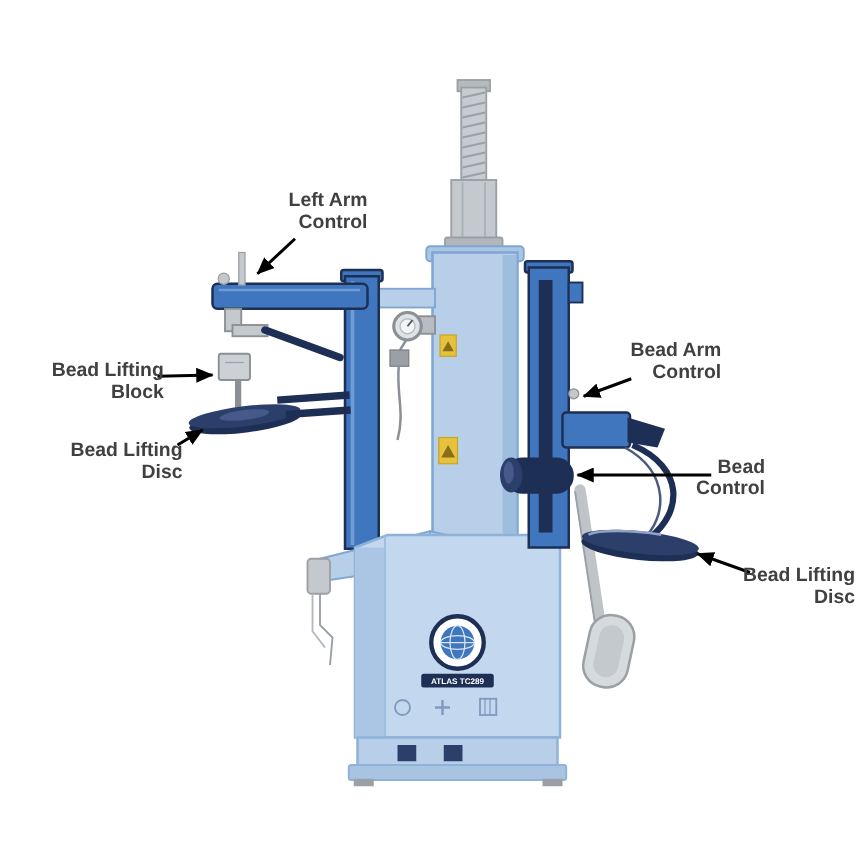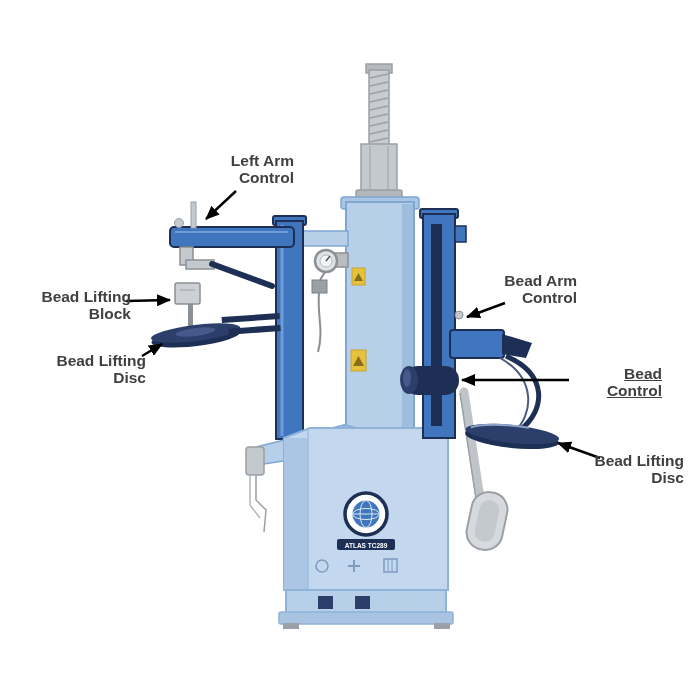--- a/index.html
+++ b/index.html
@@ -193,21 +193,21 @@
   <div class="label" style="left:26px;top:352px;width:120px;">
     <span>Bead Lifting</span>
     <span>Disc</span>
   </div>
 
   <div class="label" style="left:477px;top:272px;width:100px;">
     <span>Bead Arm</span>
     <span>Control</span>
   </div>
 
-  <div class="label" style="left:582px;top:365px;width:80px;text-decoration:underline;">
+  <div class="label" style="left:532px;top:365px;width:80px;">
     <span>Bead</span>
     <span>Control</span>
   </div>
 
   <div class="label" style="left:570px;top:452px;width:114px;">
     <span>Bead Lifting</span>
     <span>Disc</span>
   </div>
 
 </div>

